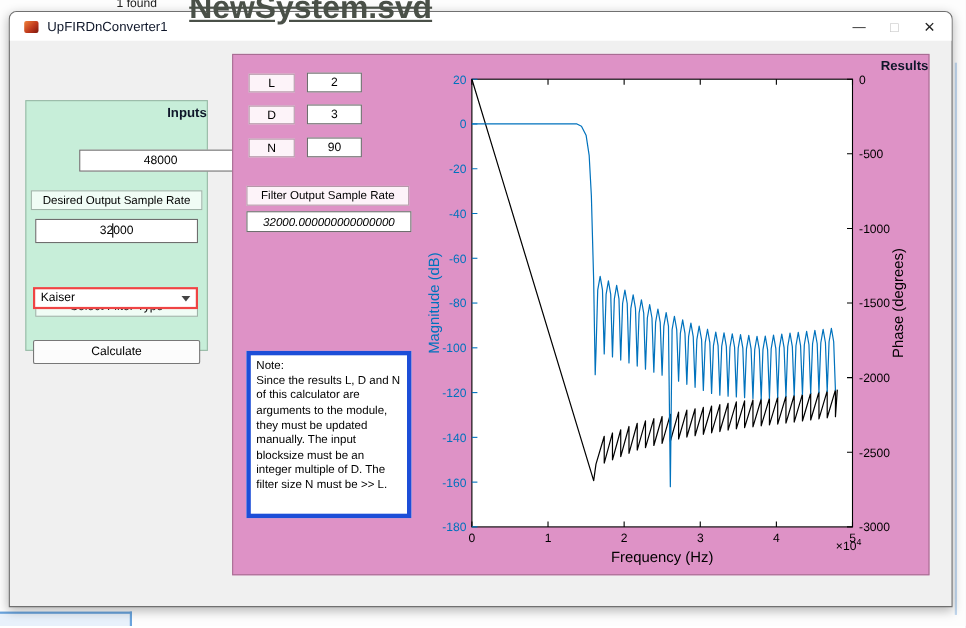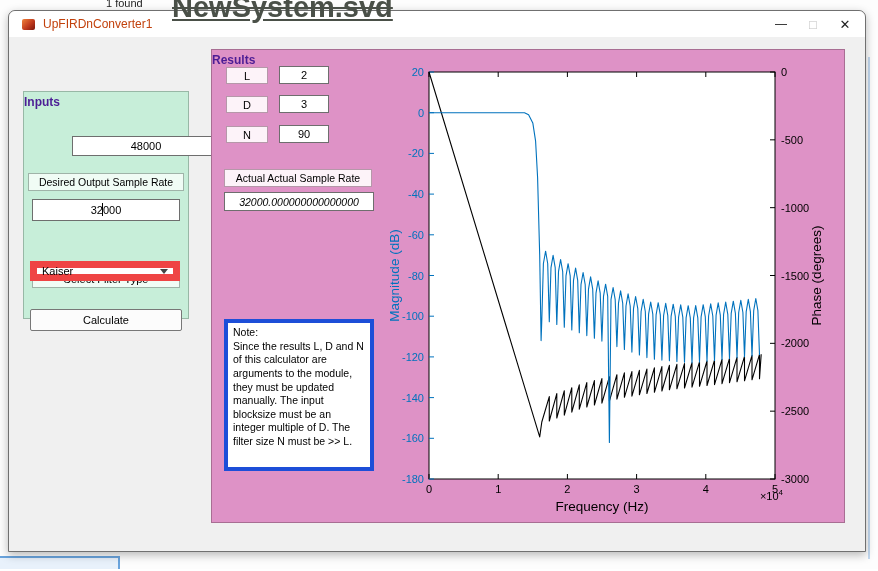--- a/index.html
+++ b/index.html
@@ -14,44 +14,44 @@
   .bg-bottomleft{position:absolute;left:0;top:556px;width:118px;height:15px;background:#e8f1fb;
                  border-top:2px solid #6aa4dd;border-right:2px solid #6aa4dd;z-index:1;}
 
   
   .window{position:absolute;left:8px;top:10px;width:856px;height:540px;background:#f0f0f0;
           border:1px solid #707070;border-radius:7px 7px 0 0;box-shadow:0 3px 10px rgba(0,0,0,.28);z-index:10;}
   .titlebar{position:absolute;left:0;top:0;right:0;height:26px;background:#ffffff;
             border-radius:7px 7px 0 0;display:flex;align-items:center;}
   .app-icon{width:13px;height:11px;margin-left:13px;border-radius:2px;flex:0 0 auto;
             background:linear-gradient(135deg,#f0823a 0%,#c03a1d 55%,#7c150b 100%);}
-  .wtitle{margin-left:8px;font-size:12px;color:#c2410c;}
+  .wtitle{margin-left:8px;font-size:12px;color:#0f172a;}
   .controls{margin-left:auto;display:flex;height:100%;}
   .ctrl{width:32px;height:100%;display:flex;align-items:center;justify-content:center;
         font-size:12px;color:#222;cursor:default;}
   .ctrl.max{color:#c2c2c2;font-size:13px;}
   .ctrl.close{font-size:13px;margin-right:4px;}
 
   
   .inputs-panel{position:absolute;left:14px;top:80px;width:164px;height:226px;
                 background:#c7eed9;border:1px solid #98b8a6;}
-  .panel-title{position:absolute;top:3px;left:0;right:0;text-align:left;font-size:12px;
-               font-weight:bold;color:#4c1d95;}
+  .panel-title{position:absolute;top:3px;left:0;right:0;text-align:right;font-size:12px;
+               font-weight:bold;color:#0f172a;}
   .strip{position:absolute;background:#f0fcf5;border:1px solid #9fb3a8;font-size:11px;
          display:flex;align-items:center;justify-content:center;color:#000;white-space:nowrap;}
   .efield{position:absolute;background:#fff;border:1px solid #6e6e6e;font-size:11px;
           display:flex;align-items:center;justify-content:center;color:#000;}
   .isr-label{left:8px;top:21px;width:146px;height:16px;}
   .isr-field{left:8px;top:44px;width:146px;height:18px;margin-left:40px;}
   .dosr-label{left:4px;top:81px;width:154px;height:16px;font-size:10.5px;}
   .dosr-field{left:8px;top:107px;width:146px;height:20px;}
   .caret{position:absolute;left:69px;top:3px;width:1px;height:13px;background:#000;}
   .ftype-label{left:8px;top:146px;width:146px;height:16px;margin-top:32px;}
   .dropdown{position:absolute;left:6px;top:169px;width:150px;height:20px;background:#fff;
-            border:7px solid #ef4444;display:flex;align-items:center;font-size:11px;
+            border:2px solid #ef4444;display:flex;align-items:center;font-size:11px;
             padding-left:5px;box-sizing:border-box;color:#000;}
   .chev{margin-left:auto;width:18px;height:100%;display:flex;align-items:center;justify-content:center;}
   .chev-tri{width:0;height:0;border:4px solid transparent;border-top:5px solid #444;margin-top:4px;}
   .calc-btn{position:absolute;left:6px;top:217px;width:150px;height:20px;background:#fcfcfc;
             border:1px solid #777;border-radius:2px;font-size:11px;display:flex;align-items:center;
             justify-content:center;color:#000;}
 
   
   .results-panel{position:absolute;left:202px;top:38px;width:632px;height:472px;
                  background:#de92c6;border:1px solid #a86e93;}
@@ -179,21 +179,21 @@
         </svg>
       <div class="panel-title">Results</div>
 
       <div class="pstrip l-label">L</div>
       <div class="vfield l-value">2</div>
       <div class="pstrip d-label">D</div>
       <div class="vfield d-value">3</div>
       <div class="pstrip n-label">N</div>
       <div class="vfield n-value">90</div>
 
-      <div class="pstrip aosr-label">Actual Actual Sample Rate</div>
+      <div class="pstrip aosr-label">Filter Output Sample Rate</div>
       <div class="vfield aosr-value">32000.000000000000000</div>
 
       <div class="note">Note:
 Since the results L, D and N of this calculator are arguments to the module, they must be updated manually. The input blocksize must be an integer multiple of D. The filter size N must be &gt;&gt; L.</div>
     </div>
 
   </div>
 </div>
 
 </body></html>

